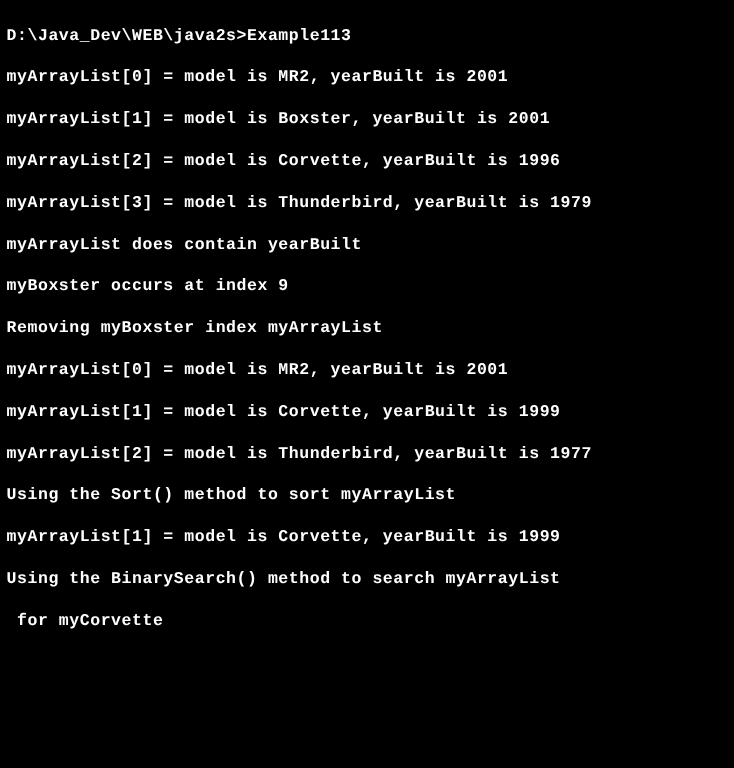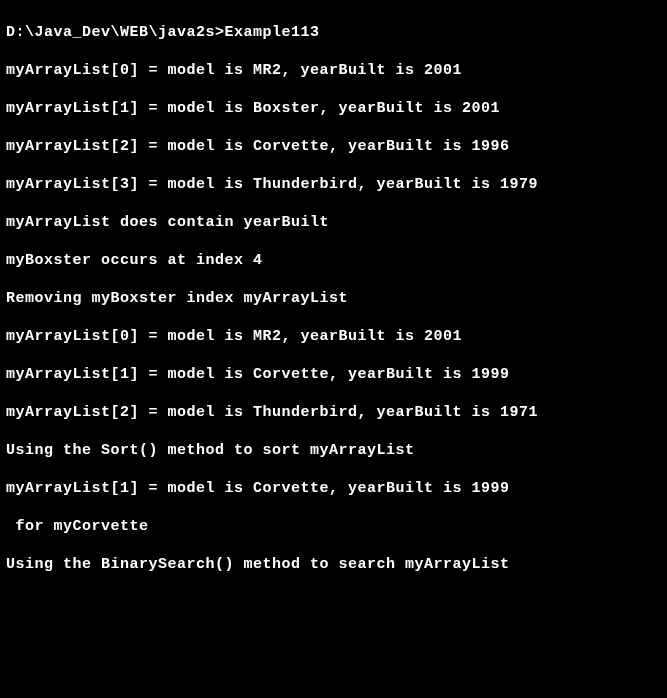--- a/index.html
+++ b/index.html
@@ -28,29 +28,29 @@
 </head>
 <body>
 
 <div class="terminal">
 <span class="line">D:\Java_Dev\WEB\java2s&gt;Example113</span>
 <span class="line">myArrayList[0] = model is MR2, yearBuilt is 2001</span>
 <span class="line">myArrayList[1] = model is Boxster, yearBuilt is 2001</span>
 <span class="line">myArrayList[2] = model is Corvette, yearBuilt is 1996</span>
 <span class="line">myArrayList[3] = model is Thunderbird, yearBuilt is 1979</span>
 <span class="line">myArrayList does contain yearBuilt</span>
-<span class="line">myBoxster occurs at index 4</span>
+<span class="line">myBoxster occurs at index 9</span>
 <span class="line">Removing myBoxster index myArrayList</span>
 <span class="line">myArrayList[0] = model is MR2, yearBuilt is 2001</span>
 <span class="line">myArrayList[1] = model is Corvette, yearBuilt is 1999</span>
-<span class="line">myArrayList[2] = model is Thunderbird, yearBuilt is 1971</span>
+<span class="line">myArrayList[2] = model is Thunderbird, yearBuilt is 1977</span>
 <span class="line">Using the Sort() method to sort myArrayList</span>
 <span class="line">myArrayList[1] = model is Corvette, yearBuilt is 1999</span>
+<span class="line">Using the BinarySearch() method to search myArrayList</span>
 <span class="line"> for myCorvette</span>
-<span class="line">Using the BinarySearch() method to search myArrayList</span>
 
 
 
 
 
 
 
 
 
 

